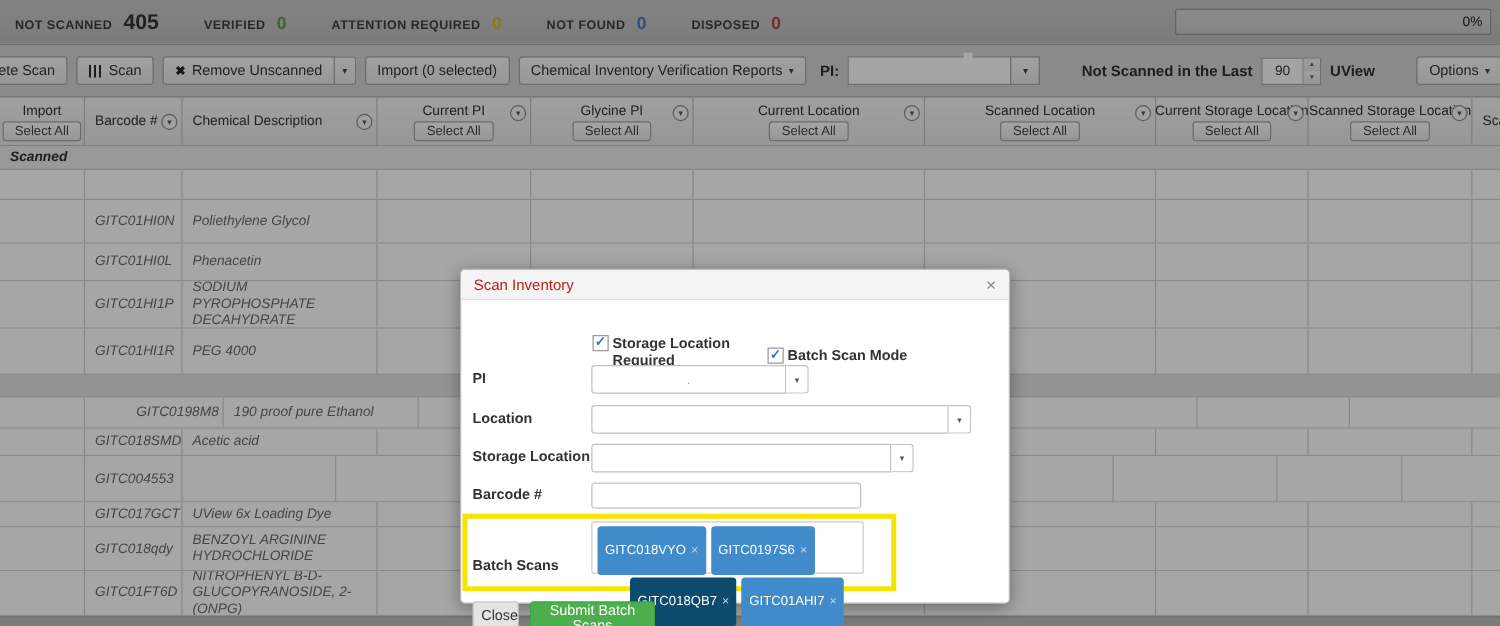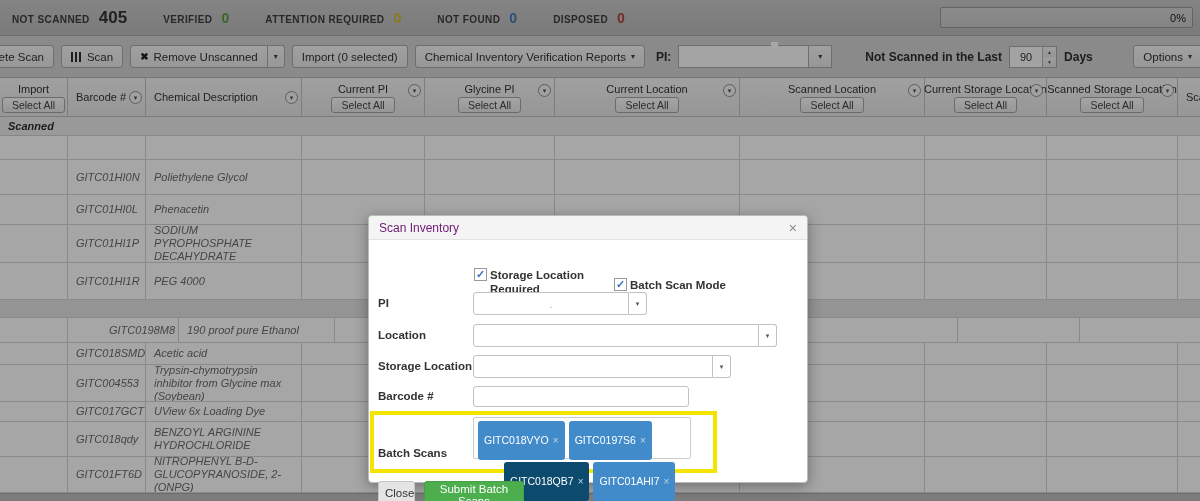--- a/index.html
+++ b/index.html
@@ -67,21 +67,21 @@
     padding:2px 8px;font-size:11px;font-style:italic;color:#6b6b6b;line-height:13px;overflow:hidden;}
   .trow.band{background:#e3e3e3;}
   .trow.gap{background:#fff;}
   .bottom-band{height:8px;background:#bfbfbf;border-top:1px solid #a8a8a8;}
   
   .overlay{position:absolute;inset:0;background:rgba(0,0,0,0.35);z-index:5;}
   .modal{position:absolute;left:368px;top:215px;width:440px;height:268px;background:#fff;
     border:1px solid #bbb;border-radius:4px;box-shadow:0 3px 14px rgba(0,0,0,.35);z-index:10;}
   .modal-header{height:24px;background:#f4f4f4;border-bottom:1px solid #e2e2e2;
     border-radius:4px 4px 0 0;display:flex;align-items:center;padding:0 10px;}
-  .modal-title{font-size:12px;color:#701a75;}
+  .modal-title{font-size:12px;color:#b91c1c;}
   .modal-close{margin-left:auto;color:#8a8a8a;font-size:14px;line-height:14px;cursor:pointer;}
   .modal-body{position:relative;height:243px;}
   .mlabel{position:absolute;left:9px;font-size:11.5px;font-weight:bold;color:#333;white-space:nowrap;}
   .cb{position:absolute;display:flex;cursor:pointer;}
   .cbox{width:13px;height:13px;border:1px solid #9a9a9a;background:#fff;font-size:11px;
     line-height:11px;color:#3a77c2;font-weight:bold;text-align:center;flex:none;margin-right:3px;}
   .cb-text{font-size:11.5px;font-weight:bold;color:#333;line-height:14px;}
   .mselect{position:absolute;display:flex;height:23px;}
   .msel-box{background:#fff;border:1px solid #c2c2c2;border-radius:3px 0 0 3px;height:23px;
     font-size:11px;color:#aaa;display:flex;align-items:center;padding:0 8px;}
@@ -161,21 +161,21 @@
       <button class="combo-caret">▾</button>
     </div>
     <span class="nsl">Not Scanned in the Last</span>
     <div class="spinner">
       <span class="spin-val">90</span>
       <div class="spin-btns">
         <span>▲</span>
         <span>▼</span>
       </div>
     </div>
-    <span class="days-label">Days</span>
+    <span class="days-label">UView</span>
     <button class="tb-btn options-btn">
       <span>Options</span>
       <span class="caret">▾</span>
     </button>
   </div>
 
   <div class="grid">
     <div class="grid-header" id="gridHeader">
         <div class="gcol" style="width: 68px;">
           <div class="gcol-title">Import</div>
@@ -308,21 +308,20 @@
           <div class="tcell" style="width: 130px;"></div>
           <div class="tcell" style="width: 185px;"></div>
           <div class="tcell" style="width: 185px;"></div>
           <div class="tcell" style="width: 122px;"></div>
           <div class="tcell" style="width: 131px;"></div>
           <div class="tcell" style="width: 100px;"></div>
         </div>
         <div class="trow" style="height: 37px;">
           <div class="tcell" style="width: 68px;"></div>
           <div class="tcell" style="width: 78px;">GITC004553</div>
-          <div class="tcell" style="width: 156px;">Trypsin-chymotrypsin inhibitor from Glycine max (Soybean)</div>
           <div class="tcell" style="width: 123px;"></div>
           <div class="tcell" style="width: 130px;"></div>
           <div class="tcell" style="width: 185px;"></div>
           <div class="tcell" style="width: 185px;"></div>
           <div class="tcell" style="width: 122px;"></div>
           <div class="tcell" style="width: 131px;"></div>
           <div class="tcell" style="width: 100px;"></div>
         </div>
         <div class="trow" style="height: 20px;">
           <div class="tcell" style="width: 68px;"></div>

